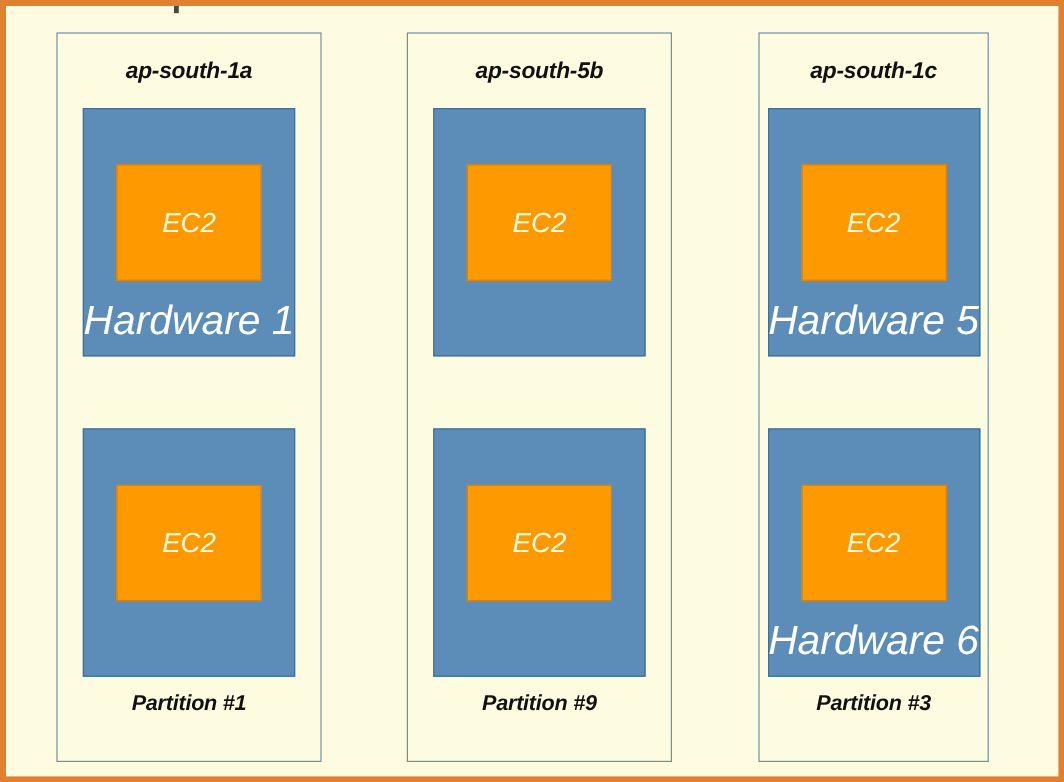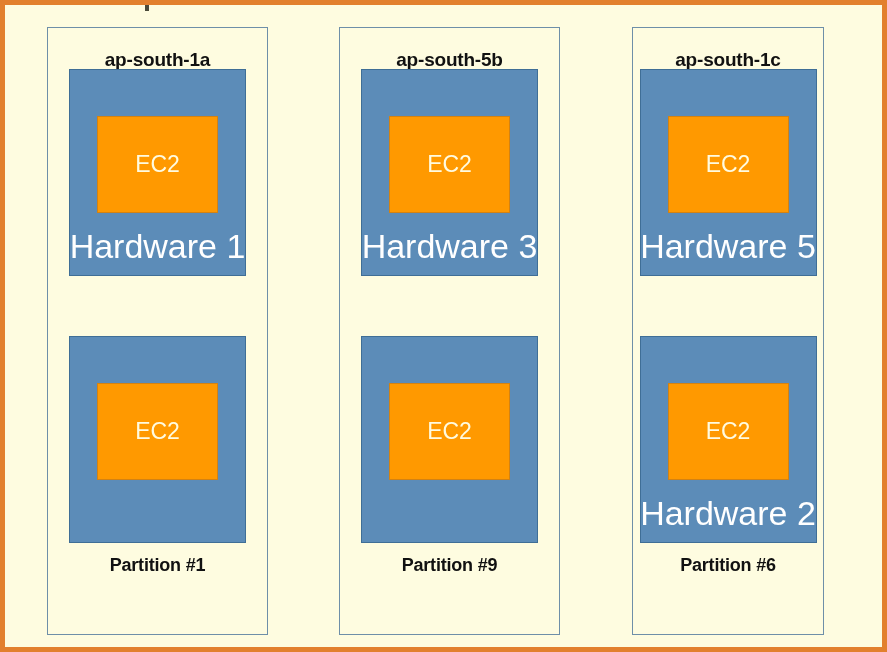--- a/index.html
+++ b/index.html
@@ -40,36 +40,38 @@
   .zone-panel {
     position: absolute;
     top: 22px;
     height: 608px;
     box-sizing: border-box;
     background: #FEFCE0;
     border: 1px solid #6E8FA8;
     display: flex;
     flex-direction: column;
     align-items: center;
+    font-style: italic;
   }
   .zone-panel.z0 { left: 42px;  width: 221px; }
   .zone-panel.z1 { left: 334px; width: 221px; }
   .zone-panel.z2 { left: 627px; width: 192px; }
 
   .zone-title {
     margin-top: 22px;
     margin-bottom: 0;
     font-size: 19px;
     font-weight: bold;
     color: #111111;
     letter-spacing: -0.2px;
     line-height: 1;
     white-space: nowrap;
   }
   .hw-stack {
+    margin-top: 21px;
     display: flex;
     flex-direction: column;
     align-items: center;
     gap: 60px;
   }
   .hardware-box {
     position: relative;
     width: 177px;
     height: 207px;
     box-sizing: border-box;
@@ -139,21 +141,20 @@
       <div class="partition-label">Partition #1</div>
     </div>
 
     <div class="zone-panel z1">
       <div class="zone-title">ap-south-5b</div>
       <div class="hw-stack">
         <div class="hardware-box">
           <div class="ec2-box">
             <span class="ec2-label">EC2</span>
           </div>
-          <div class="hw-label">Hardware 3</div>
         </div>
         <div class="hardware-box">
           <div class="ec2-box">
             <span class="ec2-label">EC2</span>
           </div>
         </div>
       </div>
       <div class="partition-label">Partition #9</div>
     </div>
 
@@ -163,20 +164,20 @@
         <div class="hardware-box">
           <div class="ec2-box">
             <span class="ec2-label">EC2</span>
           </div>
           <div class="hw-label">Hardware 5</div>
         </div>
         <div class="hardware-box">
           <div class="ec2-box">
             <span class="ec2-label">EC2</span>
           </div>
-          <div class="hw-label">Hardware 2</div>
+          <div class="hw-label">Hardware 6</div>
         </div>
       </div>
-      <div class="partition-label">Partition #6</div>
+      <div class="partition-label">Partition #3</div>
     </div>
 
   </div>
 </div>
 
 </body></html>

